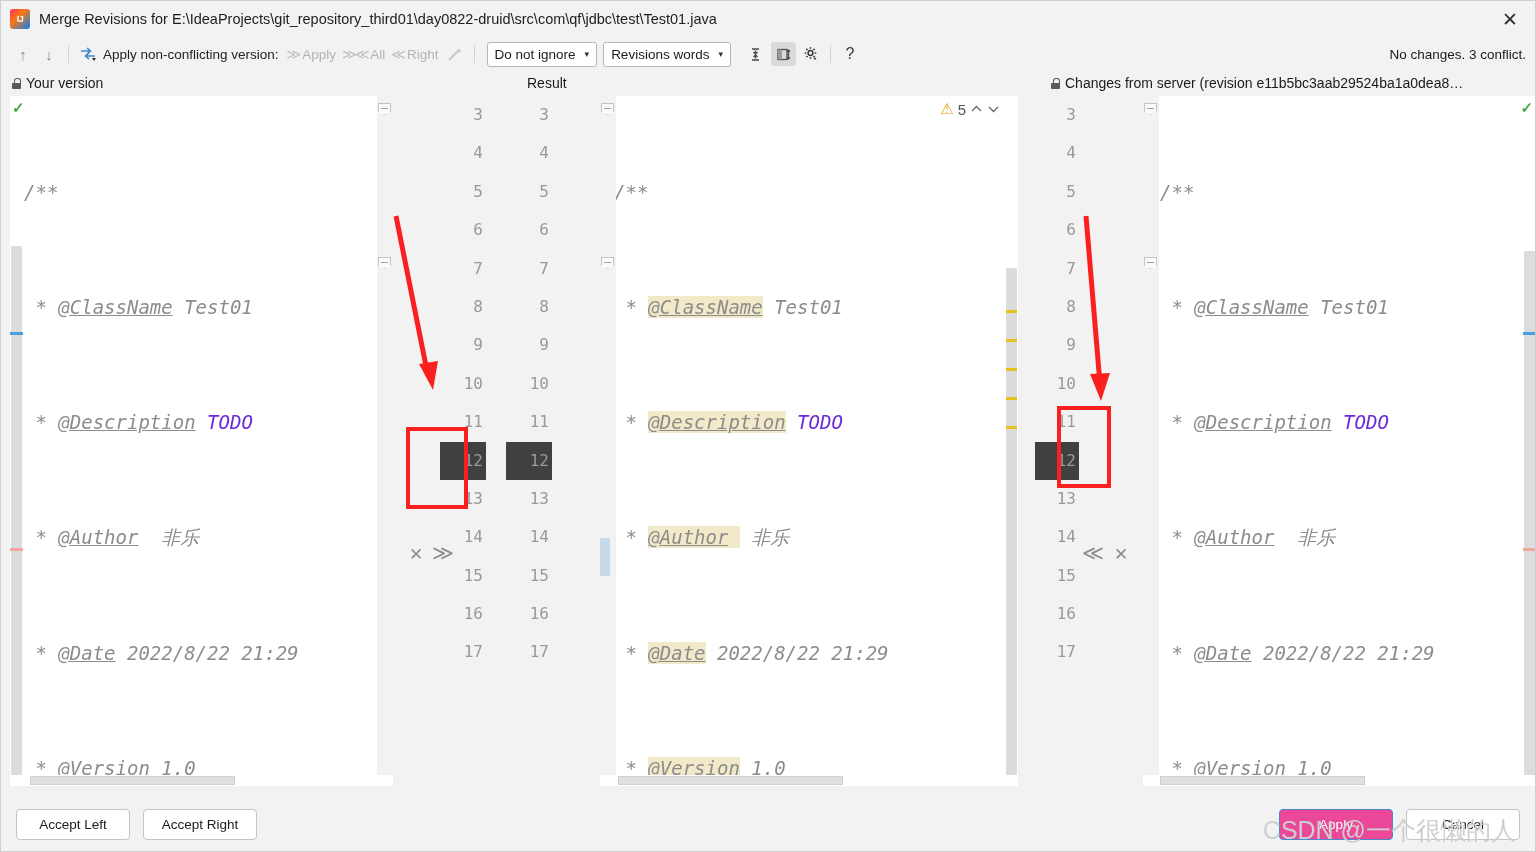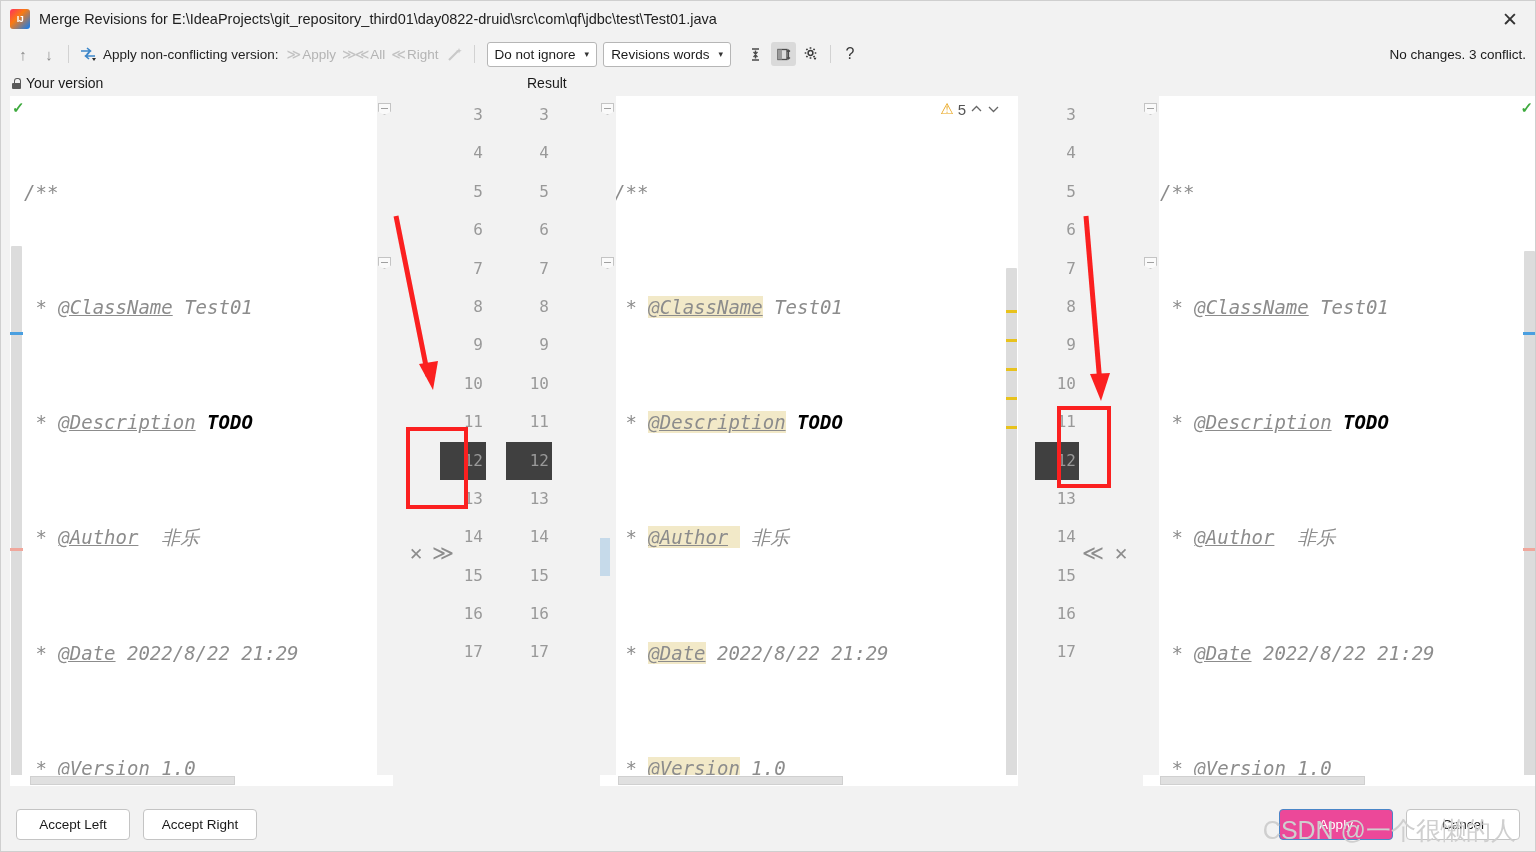--- a/index.html
+++ b/index.html
@@ -113,21 +113,21 @@
   .gut-line.conflict{background:#404040;}
   
   .code{
     position:absolute;top:0;left:0;right:0;
     font-family:"DejaVu Sans Mono", monospace;
     font-size:19px;line-height:38.4px;white-space:pre;
   }
   .ln{height:38.4px;padding-left:14px;position:relative;}
   .cmt{color:#8c8c8c;font-style:italic;}
   .cmt u{text-decoration:underline;}
-  .todo{color:#000000;font-style:italic;font-weight:bold;}
+  .todo{color:#6d28d9;font-style:italic;font-weight:normal;}
   .hl{background:#f2e9c8;}
   
   .fold-strip{
     position:absolute;top:0;height:690px;width:16px;background:#f2f2f2;
   }
   .fold-mark{
     position:absolute;width:13px;height:12px;border:1px solid #c4c4c4;background:#fafafa;
     box-sizing:border-box;
   }
   .fold-mark::after{
@@ -280,20 +280,24 @@
     <div class="status-right">No changes. 3 conflict.</div>
   </div>
 
   <div class="captions">
     <div class="cap" style="left:12px">
       <span class="lock"></span>
       <span>Your version</span>
     </div>
     <div class="cap" style="left:527px">
       <span>Result</span>
+    </div>
+    <div class="cap" style="left:1051px">
+      <span class="lock"></span>
+      <span>Changes from server (revision e11b5bc3aab29524ba1a0dea8…</span>
     </div>
   </div>
 
   <div class="editors">
 
     <div class="pane pane-left">
       <div class="code">
         <div class="ln"><span class="cmt">/**</span></div>
         <div class="ln"><span class="cmt"> * <u>@ClassName</u> Test01</span></div>
         <div class="ln"><span class="cmt"> * <u>@Description</u> </span><span class="todo">TODO</span></div>

